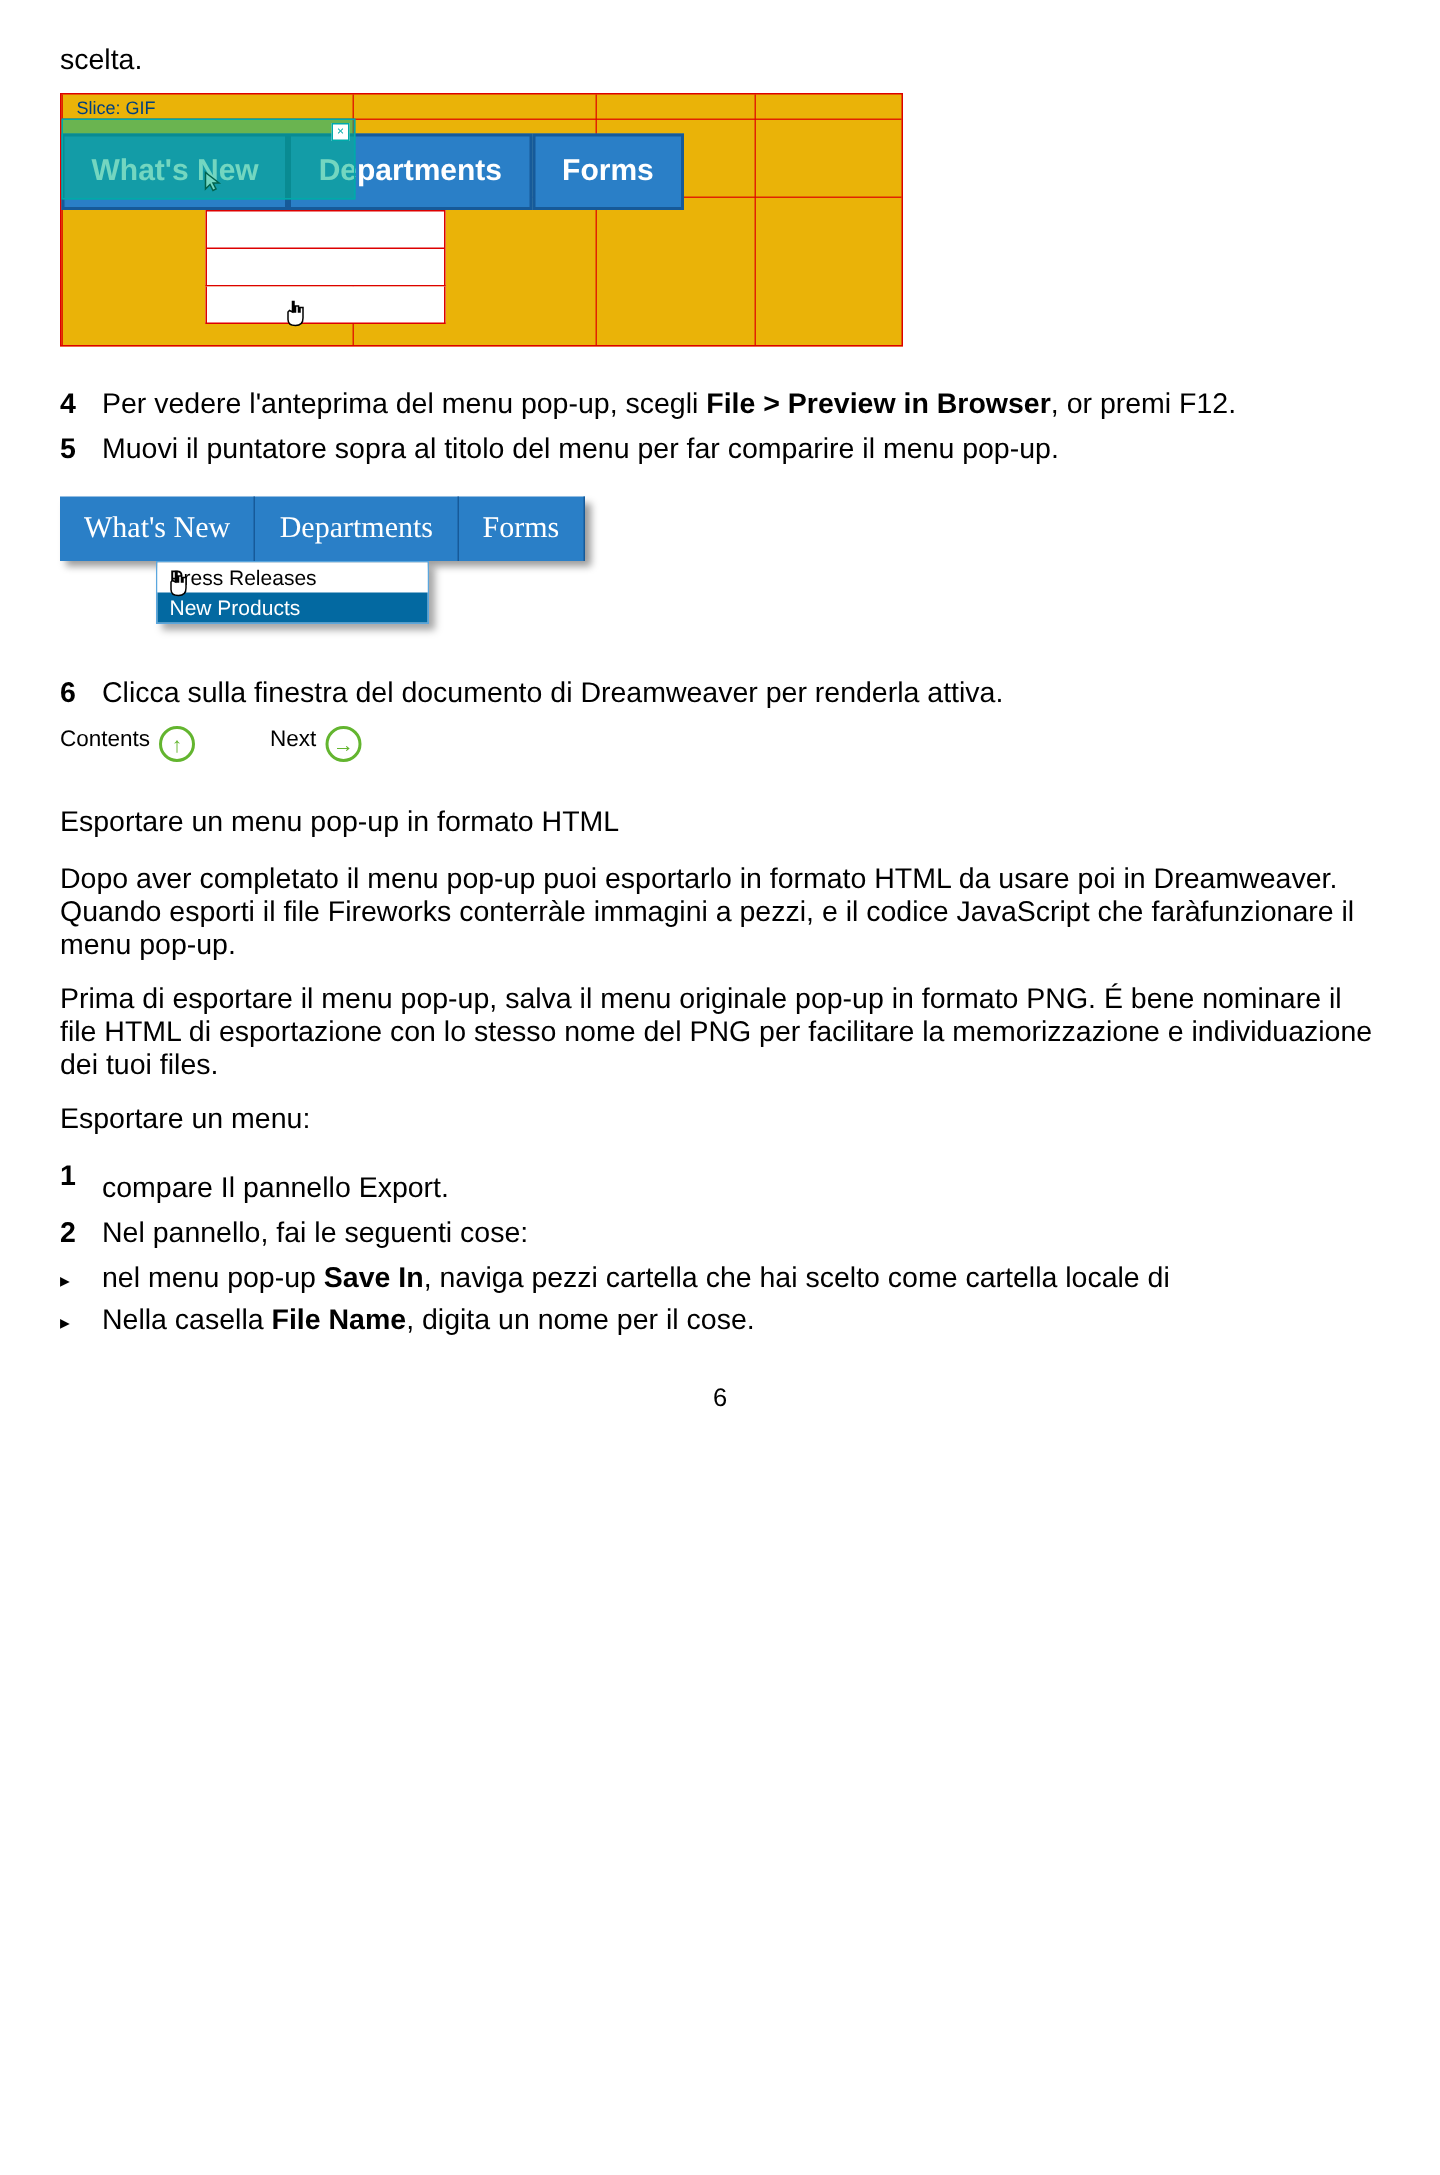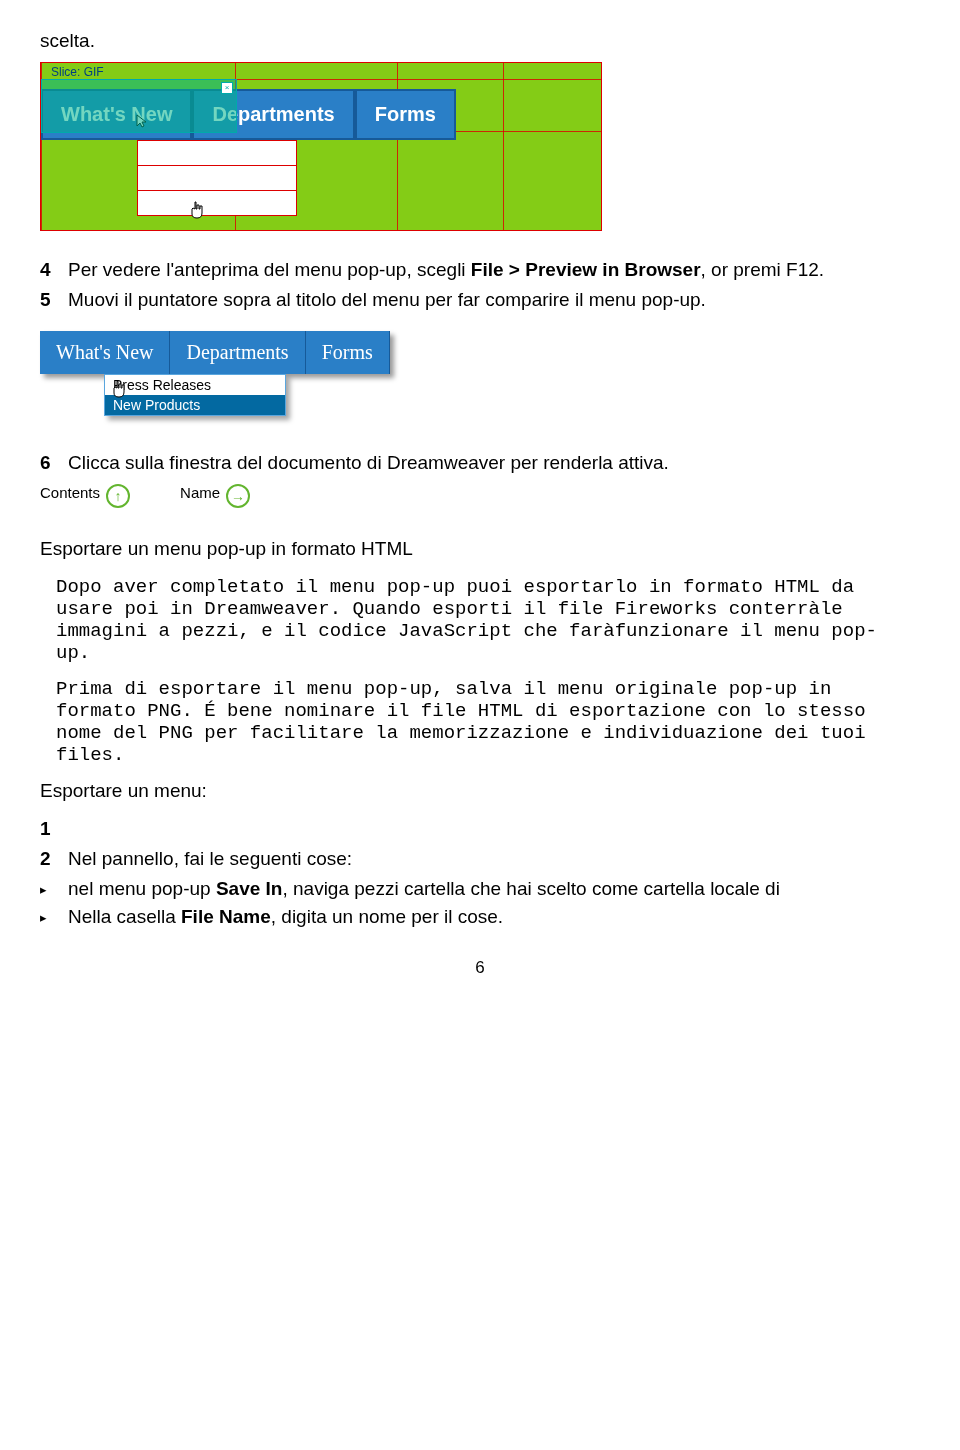--- a/index.html
+++ b/index.html
@@ -9,29 +9,29 @@
     font-size: 19px;
     color: #000;
     width: 880px;
     background: #fff;
   }
   .step-row { display: flex; margin: 8px 0; }
   .step-num { width: 28px; flex-shrink: 0; font-weight: bold; }
   .step-text { flex: 1; }
   .bold { font-weight: bold; }
   .section-title { font-weight: normal; margin: 30px 0 16px 0; font-size: 19px; }
-  .para { margin: 14px 16px; font-family: Liberation Mono, monospace; }
+  .para { margin: 14px 0; }
 
   
   .fig1 {
     border: 1px solid #d00;
     width: 560px;
     position: relative;
     margin: 10px 0 28px 0;
-    background: #84cc16;
+    background: #eab308;
   }
   .slice-lbl {
     position: absolute; top: 2px; left: 10px;
     font-size: 12px; color: #004080;
     z-index: 3;
   }
   .fig1-inner {
     position: relative;
     padding: 10px 0 0 0;
   }
@@ -214,35 +214,36 @@
   <div class="step-text">Clicca sulla finestra del documento di Dreamweaver per renderla attiva.</div>
 </div>
 
 
 <div class="navlinks">
   <div class="navlink">
     <span>Contents</span>
     <span class="circ-arrow">↑</span>
   </div>
   <div class="navlink">
-    <span>Name</span>
+    <span>Next</span>
     <span class="circ-arrow">→</span>
   </div>
 </div>
 
 <div class="section-title">Esportare un menu pop-up in formato HTML</div>
 
 <div class="para">Dopo aver completato il menu pop-up puoi esportarlo in formato HTML da usare poi in Dreamweaver. Quando esporti il  file Fireworks conterràle immagini a pezzi, e il codice JavaScript che faràfunzionare il menu pop-up.</div>
 <div class="para">Prima di esportare il menu pop-up, salva il menu originale pop-up in formato PNG. É bene nominare il file HTML di esportazione con lo stesso nome del PNG per facilitare la memorizzazione e individuazione dei tuoi files.</div>
 
 <div class="section-title" style="margin-top:12px">Esportare un menu:</div>
 
 <div class="step-row">
   <div class="step-num">1</div>
   <div class="step-text">
+    <div style="margin-top:8px">compare Il pannello Export.</div>
   </div>
 </div>
 <div class="step-row">
   <div class="step-num">2</div>
   <div class="step-text">Nel pannello, fai le seguenti cose:</div>
 </div>
 
 <div class="bullet-row">
   <div class="bullet-mark">▸</div>
   <div class="step-text">

